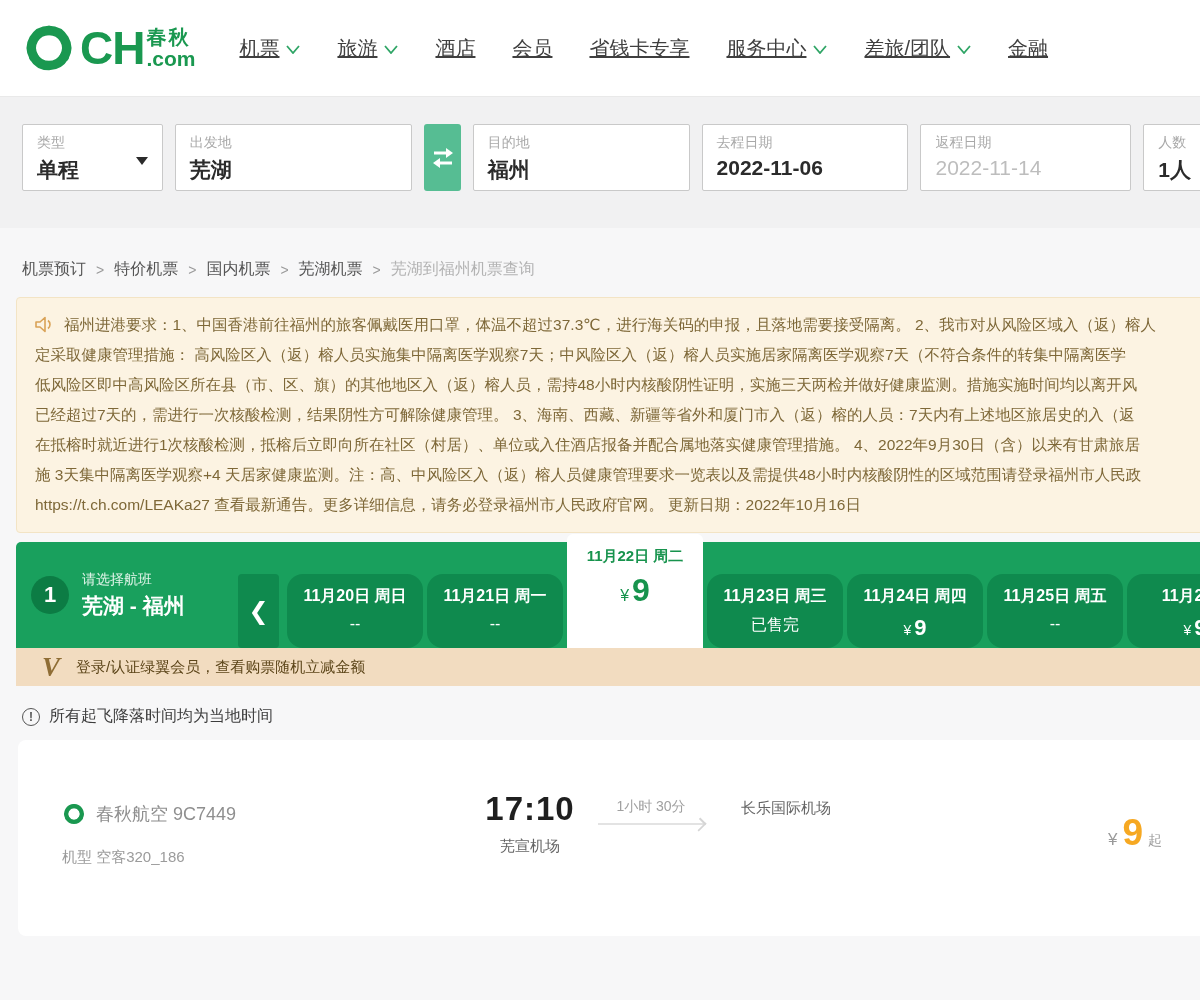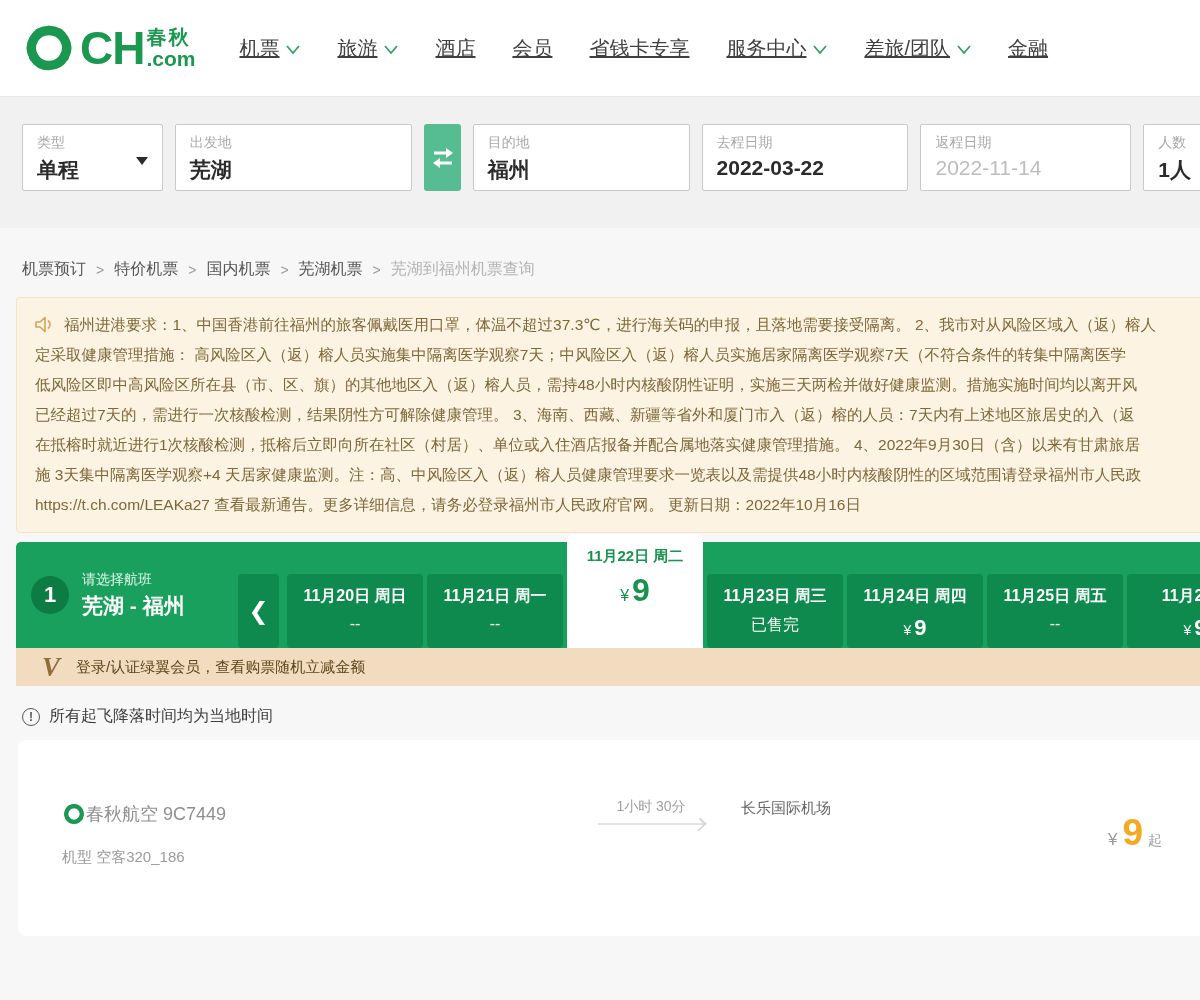--- a/index.html
+++ b/index.html
@@ -50,21 +50,21 @@
   .selector { margin:9px 0 0 16px; width:1262px; height:106px; background:#19A05D;
     border-radius:5px 5px 0 0; display:flex; position:relative; }
   .sel-left { width:222px; display:flex; align-items:center; padding-left:15px; gap:13px; flex-shrink:0; }
   .step-circle { width:38px; height:38px; border-radius:50%; background:#0C7C44; color:#fff;
     font-size:22px; font-weight:bold; display:flex; align-items:center; justify-content:center; flex-shrink:0; }
   .sel-title { font-size:14px; color:#e2f5ea; }
   .sel-route { font-size:21px; color:#fff; font-weight:bold; margin-top:3px; }
   .tabs { display:flex; align-items:flex-end; gap:4px; }
   .prev-btn { width:41px; height:74px; background:#0F8A4E; border-radius:4px; color:#fff;
     display:flex; align-items:center; justify-content:center; font-size:24px; font-weight:bold; cursor:pointer; margin-right:4px; }
-  .tab { width:136px; height:74px; background:#0F8A4E; border-radius:4px; color:#fff;
+  .tab { width:136px; height:74px; background:#0F8A4E; border-radius:16px; color:#fff;
     text-align:center; padding-top:12px; cursor:pointer; flex-shrink:0; }
   .tab-date { font-size:16px; font-weight:600; white-space:nowrap; }
   .tab-sub { font-size:16px; margin-top:8px; }
   .tab-sub .yen { font-size:14px; margin-right:3px; }
   .tab-sub .num { font-size:22px; font-weight:600; }
   .tab.selected { background:#fff; height:114px; border-radius:6px 6px 0 0; color:#17934D; padding-top:13px; }
   .tab.selected .tab-date { font-size:15px; }
   .tab.selected .tab-sub { margin-top:6px; }
   .tab.selected .tab-sub .yen { font-size:16px; color:#17934D; }
   .tab.selected .tab-sub .num { font-size:32px; font-weight:600; color:#17934D; }
@@ -76,21 +76,21 @@
     font-size:27px; color:#8F6D35; line-height:1; }
   .member-text { font-size:15px; color:#5C4519; }
 
   
   .timenote { margin:20px 0 0 22px; display:flex; align-items:center; gap:9px; font-size:16px; color:#3d3d3d; }
   .info-icon { width:18px; height:18px; border:1.5px solid #555; border-radius:50%;
     display:flex; align-items:center; justify-content:center; font-size:12px; font-weight:bold; color:#555; }
 
   
   .card { margin:13px 0 0 18px; width:1240px; height:196px; background:#fff; border-radius:8px; position:relative; }
-  .airline-row { position:absolute; left:44px; top:62px; display:flex; align-items:center; }
+  .airline-row { position:absolute; left:44px; top:62px; display:flex; align-items:center; gap:10px; }
   .airline-row svg { width:24px; height:24px; }
   .airline-name { font-size:18px; color:#8f8f8f; }
   .aircraft { position:absolute; left:44px; top:108px; font-size:15px; color:#9b9b9b; }
   .seg { position:absolute; text-align:center; }
   .seg-dep { left:442px; top:50px; width:140px; }
   .seg-arr { left:688px; top:50px; width:160px; }
   .seg-time { font-size:33px; font-weight:bold; color:#1f1f1f; letter-spacing:1px; }
   .seg-airport { font-size:15px; color:#666; margin-top:9px; }
   .duration { position:absolute; left:580px; top:58px; width:106px; text-align:center; }
   .duration-text { font-size:14px; color:#a0a0a0; }
@@ -180,21 +180,21 @@
           <path d="M9,14 L2,19 L9,24 Z" stroke="none"></path>
         </g>
       </svg>
     </div>
     <div class="field f-to">
       <div class="field-label">目的地</div>
       <div class="field-value">福州</div>
     </div>
     <div class="field f-depart">
       <div class="field-label">去程日期</div>
-      <div class="field-value">2022-03-22</div>
+      <div class="field-value">2022-11-06</div>
     </div>
     <div class="field f-return disabled">
       <div class="field-label">返程日期</div>
       <div class="field-value">2022-11-14</div>
     </div>
     <div class="field f-pax">
       <div class="field-label">人数</div>
       <div class="field-value">1人</div>
     </div>
   </div>
@@ -286,20 +286,24 @@
         <path d="M 0,-13 A 13,13 0 0 1 11.3,6.5" transform="rotate(120)"></path>
         <path d="M 0,-13 A 13,13 0 0 1 11.3,6.5" transform="rotate(240)"></path>
       </g>
     </svg>
     <span class="airline-name">
       <span>春秋航空</span> <span>9C7449</span>
     </span>
   </div>
   <div class="aircraft">机型 空客320_186</div>
 
+  <div class="seg seg-dep">
+    <div class="seg-time">17:10</div>
+    <div class="seg-airport">芜宣机场</div>
+  </div>
 
   <div class="duration">
     <div class="duration-text">1小时 30分</div>
     <div class="duration-line"></div>
   </div>
 
   <div class="seg seg-arr">
     <div class="seg-airport">长乐国际机场</div>
   </div>
 

